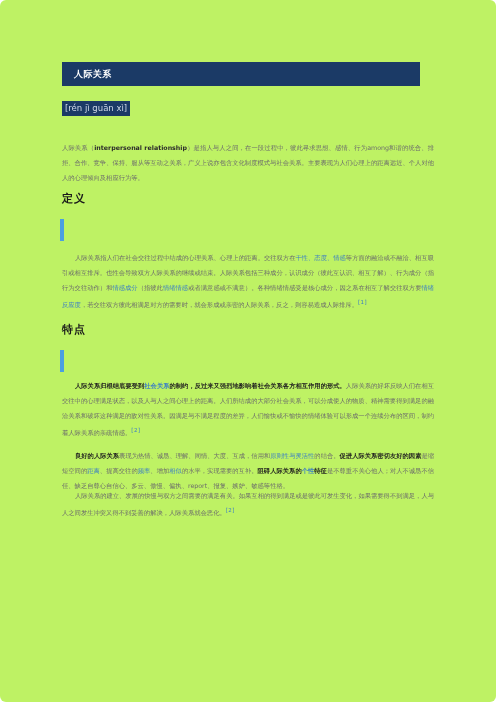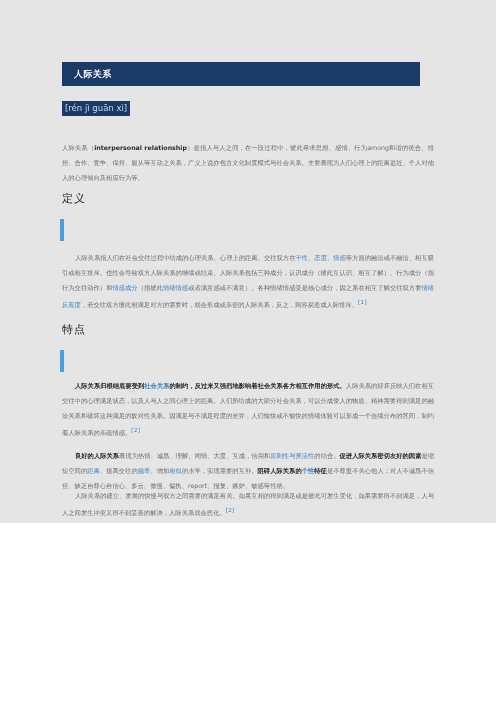--- a/index.html
+++ b/index.html
@@ -9,23 +9,24 @@
   }
   body {
     width: 496px; height: 702px;
     font-family: "DejaVu Sans", "Liberation Sans", sans-serif;
     color: #333333;
     overflow: hidden;
   }
   .page {
     position: relative;
     width: 496px;
-    height: 523px;
-    background: #e5e5e5;
+    height: 702px;
+    background: #bef264;
     padding: 0;
+    border-radius: 6px;
   }
   
   .title-bar {
     position: absolute;
     left: 62px; top: 62px;
     width: 358px; height: 24px;
     background: #1b3a66;
   }
   .title-bar .title-text {
     position: absolute;
@@ -77,21 +78,21 @@
   .intro .kw-bold-dark {
     color: #2b2b2b;
     font-weight: bold;
   }
   
   h2.section-heading {
     position: absolute;
     left: 62px;
     margin: 0;
     font-size: 11px;
-    font-weight: normal;
+    font-weight: bold;
     color: #1a1a1a;
     letter-spacing: 1px;
   }
   h2.h-define { top: 191px; }
   h2.h-feature { top: 322px; }
   
   .accent-bar {
     position: absolute;
     left: 60px;
     width: 4px;

